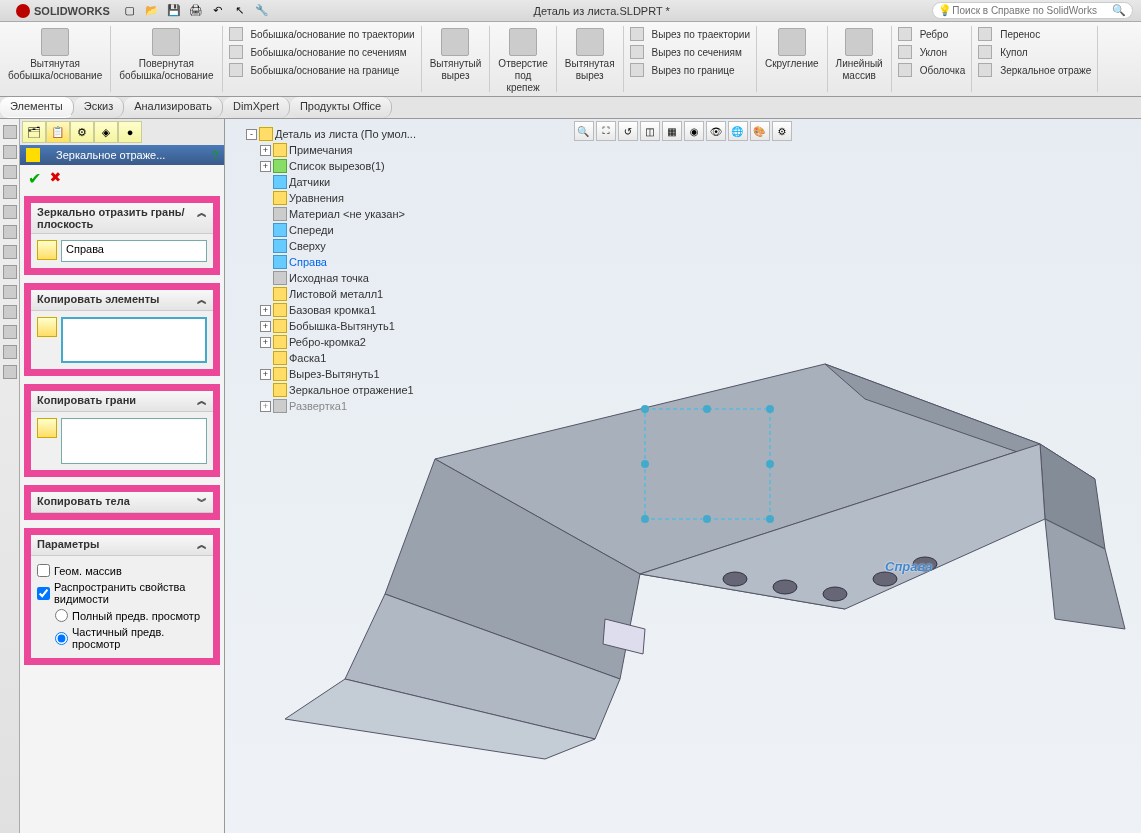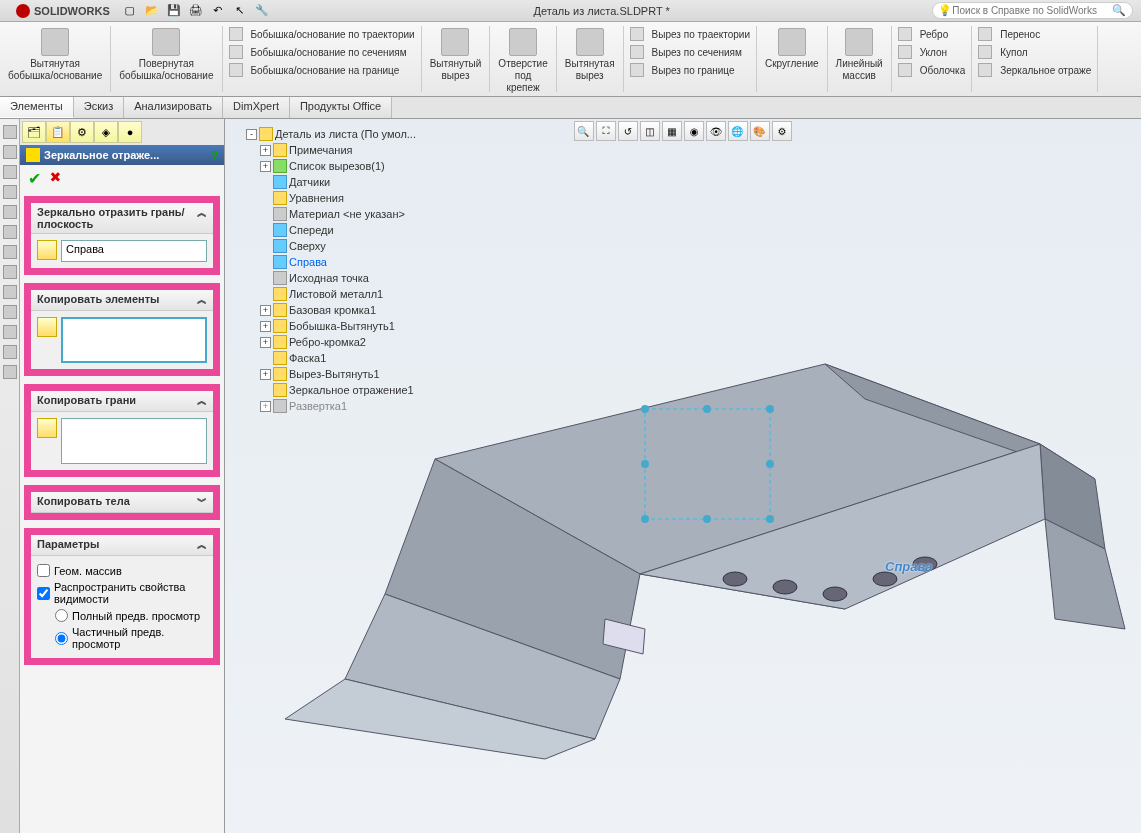--- a/index.html
+++ b/index.html
@@ -20,34 +20,34 @@
 .ribbon-group { display: flex; flex-direction: column; align-items: center; padding: 0 4px; border-right: 1px solid #ccc; justify-content: space-between; }
 .ribbon-big { display: flex; flex-direction: column; align-items: center; cursor: pointer; padding: 2px 4px; }
 .ribbon-icon-lg { width: 28px; height: 28px; background: #ccc; border: 1px solid #aaa; border-radius: 2px; }
 .ribbon-label { font-size: 10px; color: #333; text-align: center; line-height: 1.2; margin-top: 2px; white-space: nowrap; }
 .ribbon-small-list { display: flex; flex-direction: column; gap: 2px; }
 .ribbon-small { display: flex; align-items: center; gap: 8px; cursor: pointer; padding: 1px 2px; font-size: 10px; color: #333; white-space: nowrap; }
 .ribbon-icon-sm { width: 14px; height: 14px; background: #ddd; border: 1px solid #aaa; display: inline-block; }
 
 
 .tabbar { height: 22px; background: #e4e4e4; border-bottom: 1px solid #999; display: flex; }
-.tab { padding: 3px 10px; font-size: 11px; color: #333; border-right: 1px solid #bbb; cursor: pointer; background: linear-gradient(#f4f4f4,#e0e0e0); }
+.tab { padding: 3px 10px; font-size: 11px; color: #333; border-right: 1px solid #bbb; cursor: pointer; background: linear-gradient(#f4f4f4,#e0e0e0); border-radius: 9px; }
 .tab.active { background: linear-gradient(#fff,#f0f0f0); font-weight: normal; border-bottom: 1px solid #fff; }
 
 
 .main { display: flex; height: calc(833px - 22px - 75px - 22px); }
 .left-rail { width: 20px; background: linear-gradient(#f0f0f0,#e0e0e0); border-right: 1px solid #aaa; display: flex; flex-direction: column; gap: 6px; padding-top: 6px; align-items: center; }
 .rail-icon { width: 14px; height: 14px; background: #ccc; border: 1px solid #999; cursor: pointer; }
 
 
 .pm { width: 205px; background: #f4f4f4; border-right: 1px solid #999; display: flex; flex-direction: column; overflow: hidden; }
 .pm-tabs { display: flex; background: #e8e8e8; padding: 2px; gap: 0; }
 .pm-tab { width: 24px; height: 22px; background: linear-gradient(#fefecc,#f5f5a0); border: 1px solid #cc9; display: flex; align-items: center; justify-content: center; cursor: pointer; }
 .pm-tab.active { background: linear-gradient(#fff8c0,#ffe060); }
-.pm-title { background: linear-gradient(#4a7ab8,#3a5a88); color: #fff; font-size: 11px; padding: 3px 6px; display: flex; align-items: center; gap: 4px; font-weight: bold; }
+.pm-title { background: linear-gradient(#4a7ab8,#3a5a88); color: #fff; font-size: 11px; padding: 3px 6px; display: flex; align-items: center; gap: 16px; }
 .pm-title-icon { width: 14px; height: 14px; background: #fd0; display: inline-block; }
 .pm-actions { display: flex; gap: 8px; padding: 4px 8px; background: #f4f4f4; }
 .pm-ok { color: #0a0; font-size: 16px; cursor: pointer; }
 .pm-cancel { color: #d00; font-size: 14px; cursor: pointer; }
 .pm-section { margin: 4px; border: 7px solid #ec4899; background: #f0f0f0; }
 .pm-section-head { background: linear-gradient(#f8f8f8,#e4e4e4); padding: 3px 6px; font-size: 11px; font-weight: bold; color: #333; display: flex; justify-content: space-between; border-bottom: 1px solid #ccc; }
 .pm-section-body { padding: 6px; }
 .pm-sel-row { display: flex; gap: 4px; align-items: flex-start; }
 .pm-sel-icon { width: 20px; height: 20px; background: linear-gradient(#ffc,#fd6); border: 1px solid #ca0; }
 .pm-sel-box { flex: 1; background: #fff; border: 1px solid #7aa; min-height: 22px; padding: 2px 4px; font-size: 11px; }

